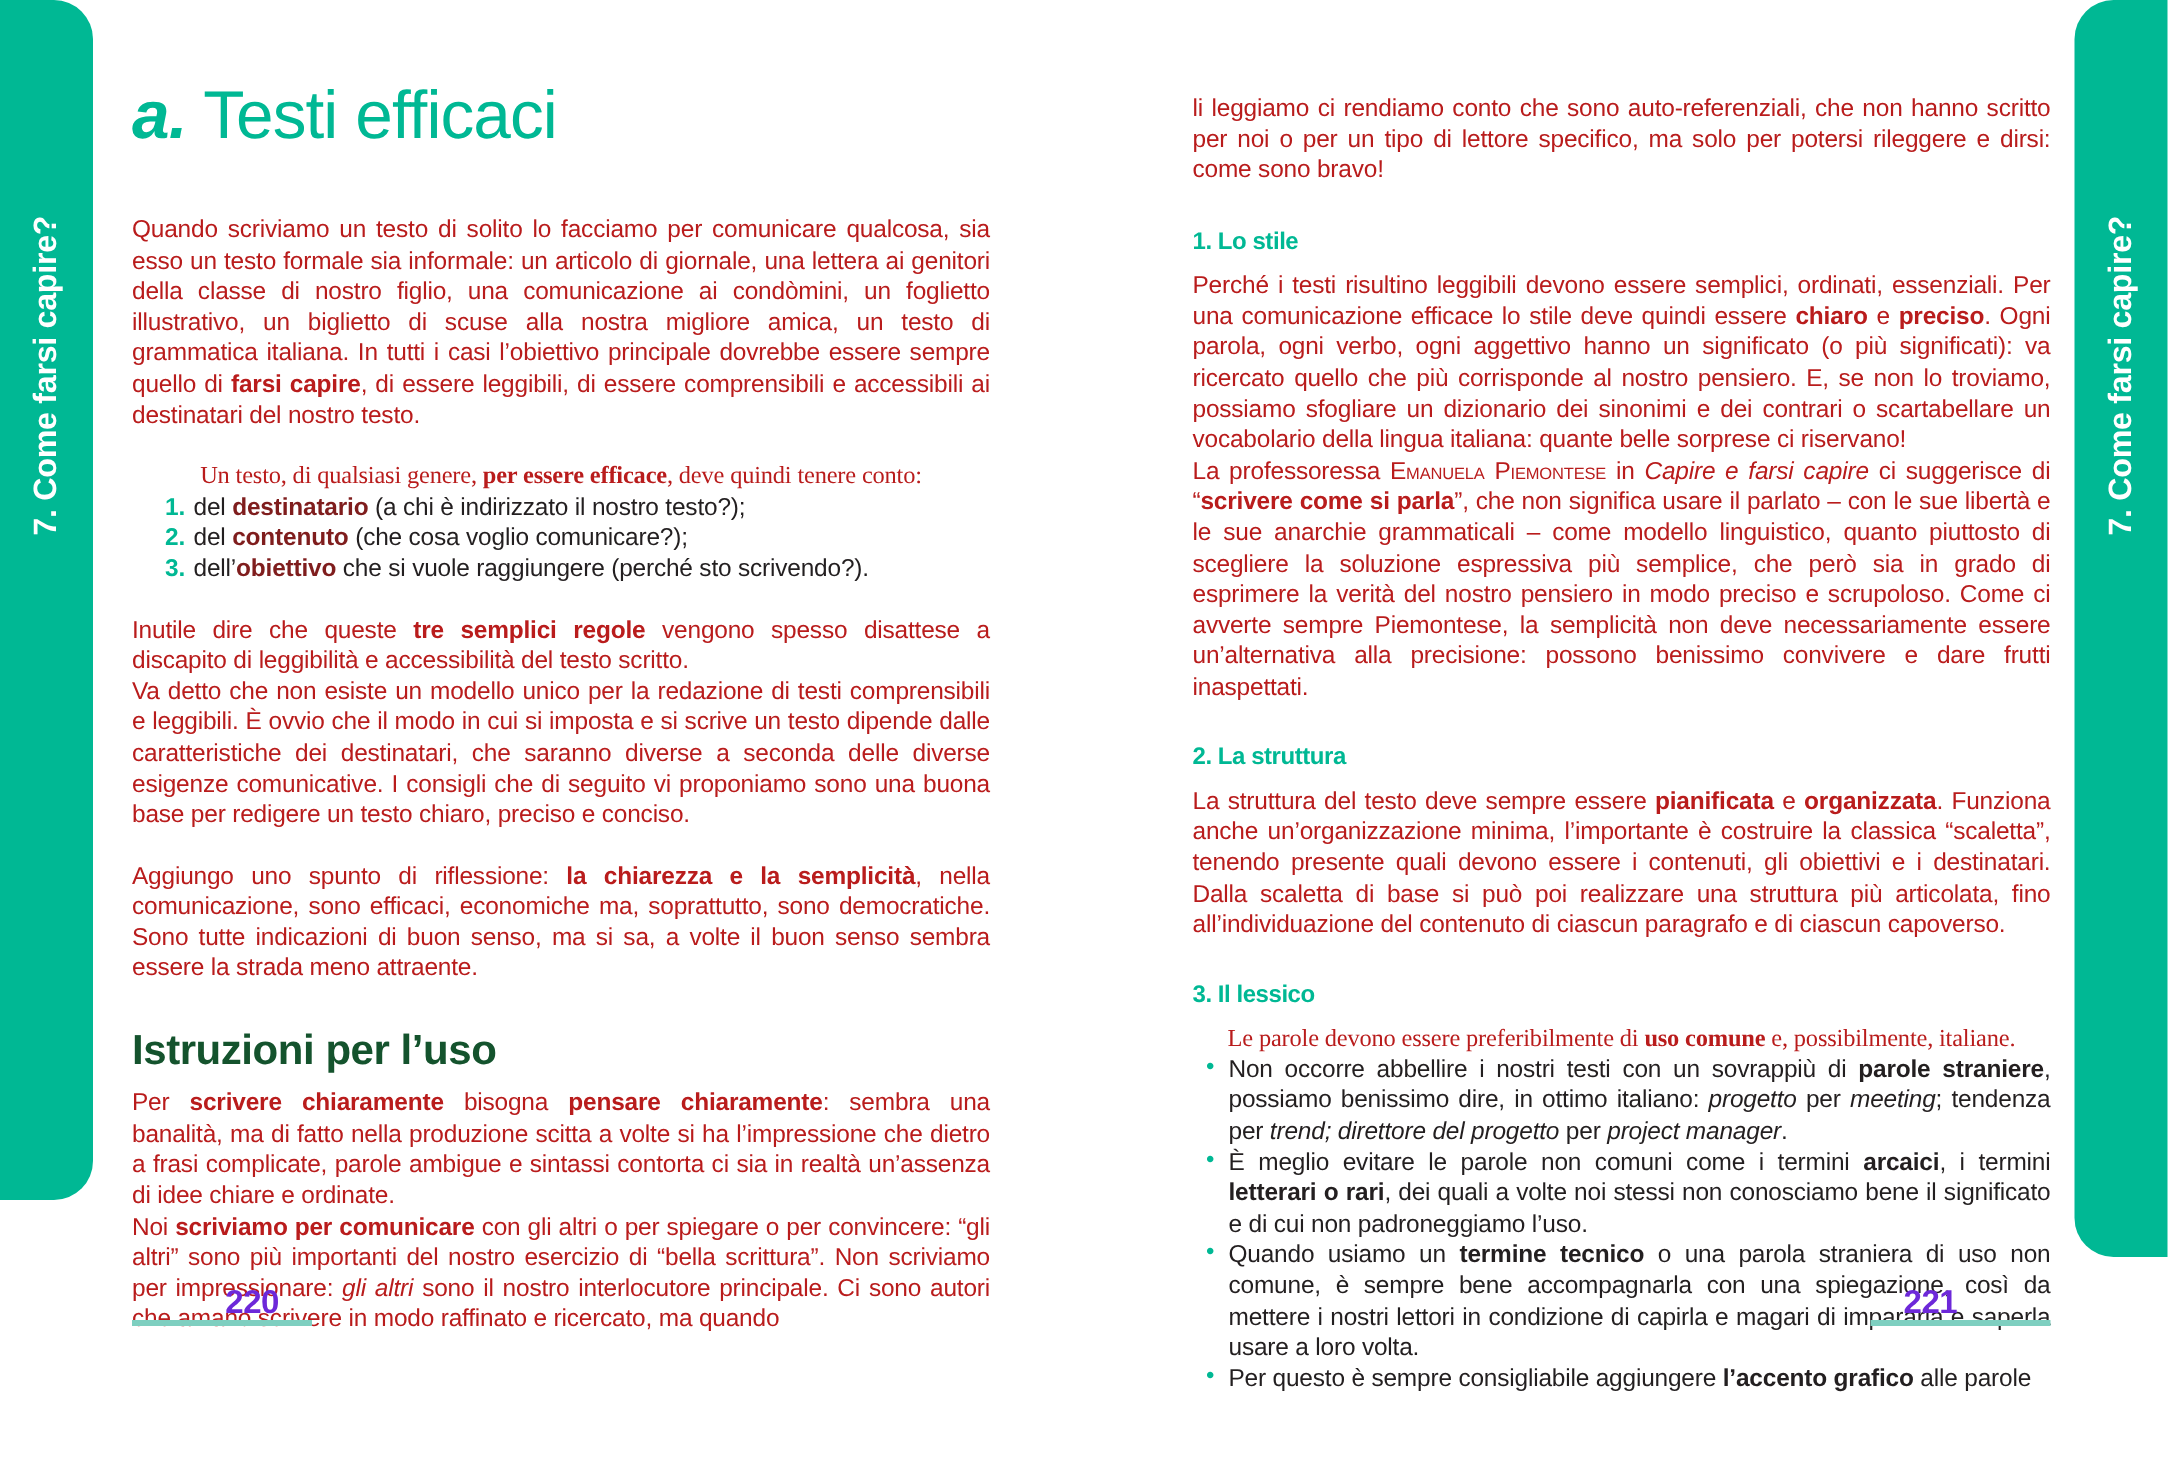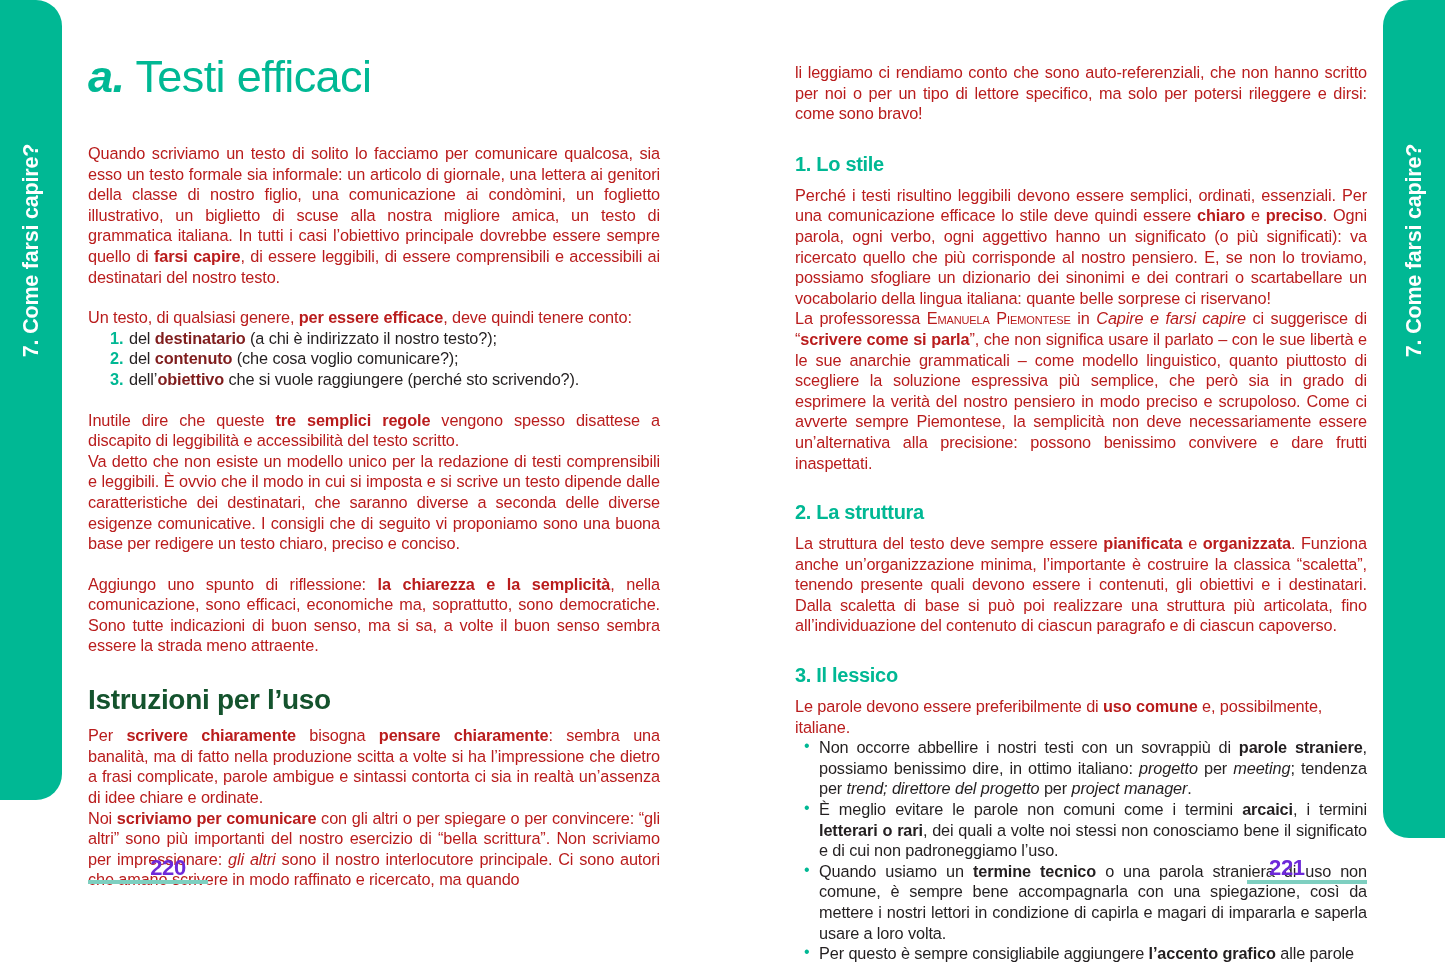--- a/index.html
+++ b/index.html
@@ -82,36 +82,36 @@
   .h2 {
     color: #14532d;
     font-size: 28px;
     font-weight: bold;
     margin: 0;
     letter-spacing: -0.3px;
     line-height: 1.15;
   }
   .h3 {
     color: #00b894;
-    font-size: 20px;
+    font-size: 16px;
     font-weight: bold;
     margin: 0;
     letter-spacing: -0.3px;
     line-height: 1.15;
   }
 
   p.body {
     margin: 0;
     font-size: 16.3px;
     line-height: 20.6px;
     text-align: justify;
     letter-spacing: -0.12px;
     color: #b91c1c;
   }
-  p.body.noj { text-align: left; }
+  p.body.noj { text-align: center; font-family: Liberation Serif, serif; }
 
   .gap   { height: 20px; }
   .gap-h { height: 9px; }
 
   b, strong { font-weight: bold; }
   i, em { font-style: italic; }
   .kw { color: #7f1d1d; font-weight: bold; }
   .sc { font-variant: small-caps; }
 
   

